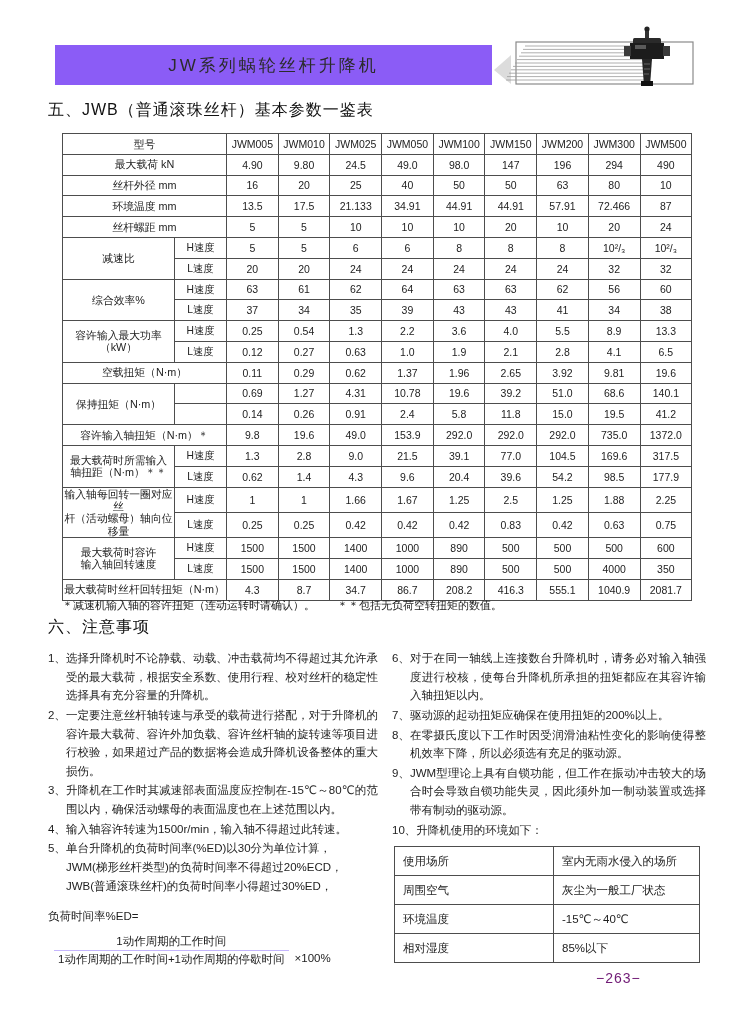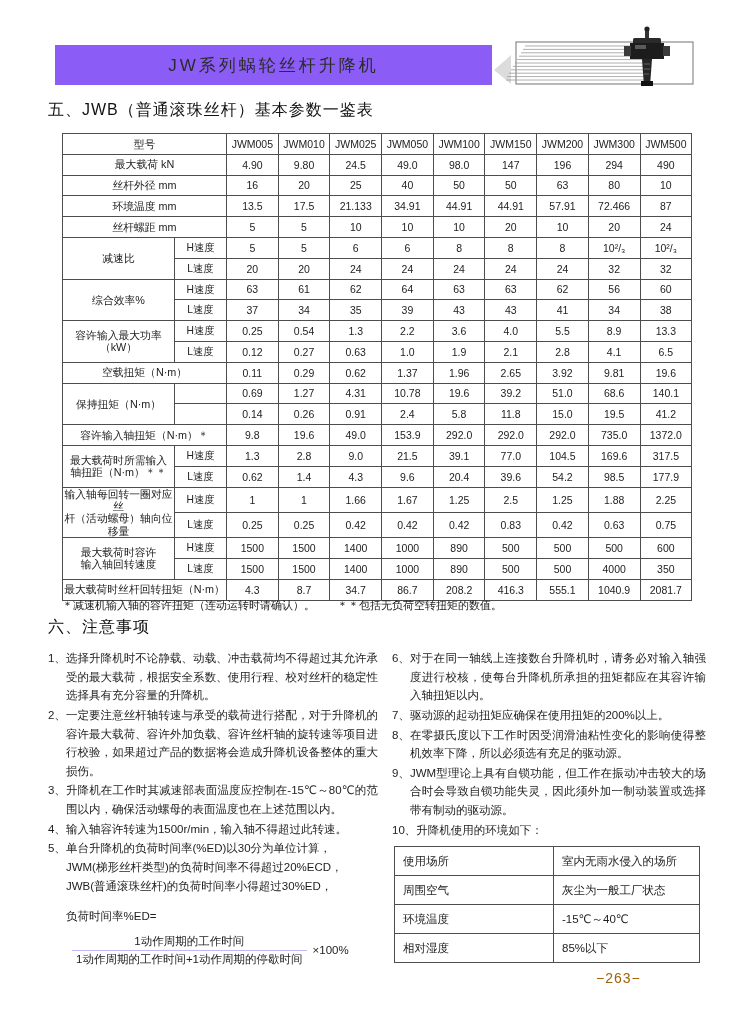--- a/index.html
+++ b/index.html
@@ -37,34 +37,34 @@
   .notes{position:absolute;left:48px;top:649px;width:658px;display:flex;gap:14px;
          font-size:11.5px;line-height:1.62;color:#1d1d1d;}
   .ncol-left{width:330px;flex:0 0 auto;}
   .ncol-right{flex:1;}
   .nitem{display:flex;margin-bottom:1px;}
   .nnum{flex:0 0 auto;white-space:nowrap;}
   .ntxt{flex:1;text-align:justify;}
   .npara{text-indent:2em;text-align:justify;margin-bottom:1px;}
 
   
-  .formula{margin-top:12px;margin-left:18px;}
+  .formula{margin-top:12px;}
   .flead{margin-bottom:8px;}
-  .frow{display:flex;align-items:center;margin-left:6px;}
+  .frow{display:flex;align-items:flex-end;margin-left:6px;}
   .frac{text-align:center;line-height:1.35;}
   .fnum{padding:0 6px 1px;}
   .fden{border-top:1px solid #c4b5fd;padding:1px 4px 0;}
   .fmul{margin-left:6px;}
 
   
   #env-table{border-collapse:collapse;width:306px;margin:7px 0 0 2px;border:1.2px solid #333;}
   #env-table td{border:1px solid #4d4d4d;height:28px;text-align:left;font-size:11.5px;padding:0 8px;color:#222;}
   #env-table td:first-child{width:142px;}
 
-  .pageno{position:absolute;left:596px;top:970px;font-size:14px;letter-spacing:1px;color:#a16207;}
+  .pageno{position:absolute;left:596px;top:970px;font-size:14px;letter-spacing:1px;color:#701a75;}
 </style>
 </head>
 <body>
 
 <div class="band">
   <span class="band-title">JW系列蜗轮丝杆升降机</span>
 </div>
 
 <svg class="graphic" viewBox="0 0 206 72" aria-hidden="true">
   <polygon points="0,46 17,31 17,60" fill="#dcdcdc"></polygon>

